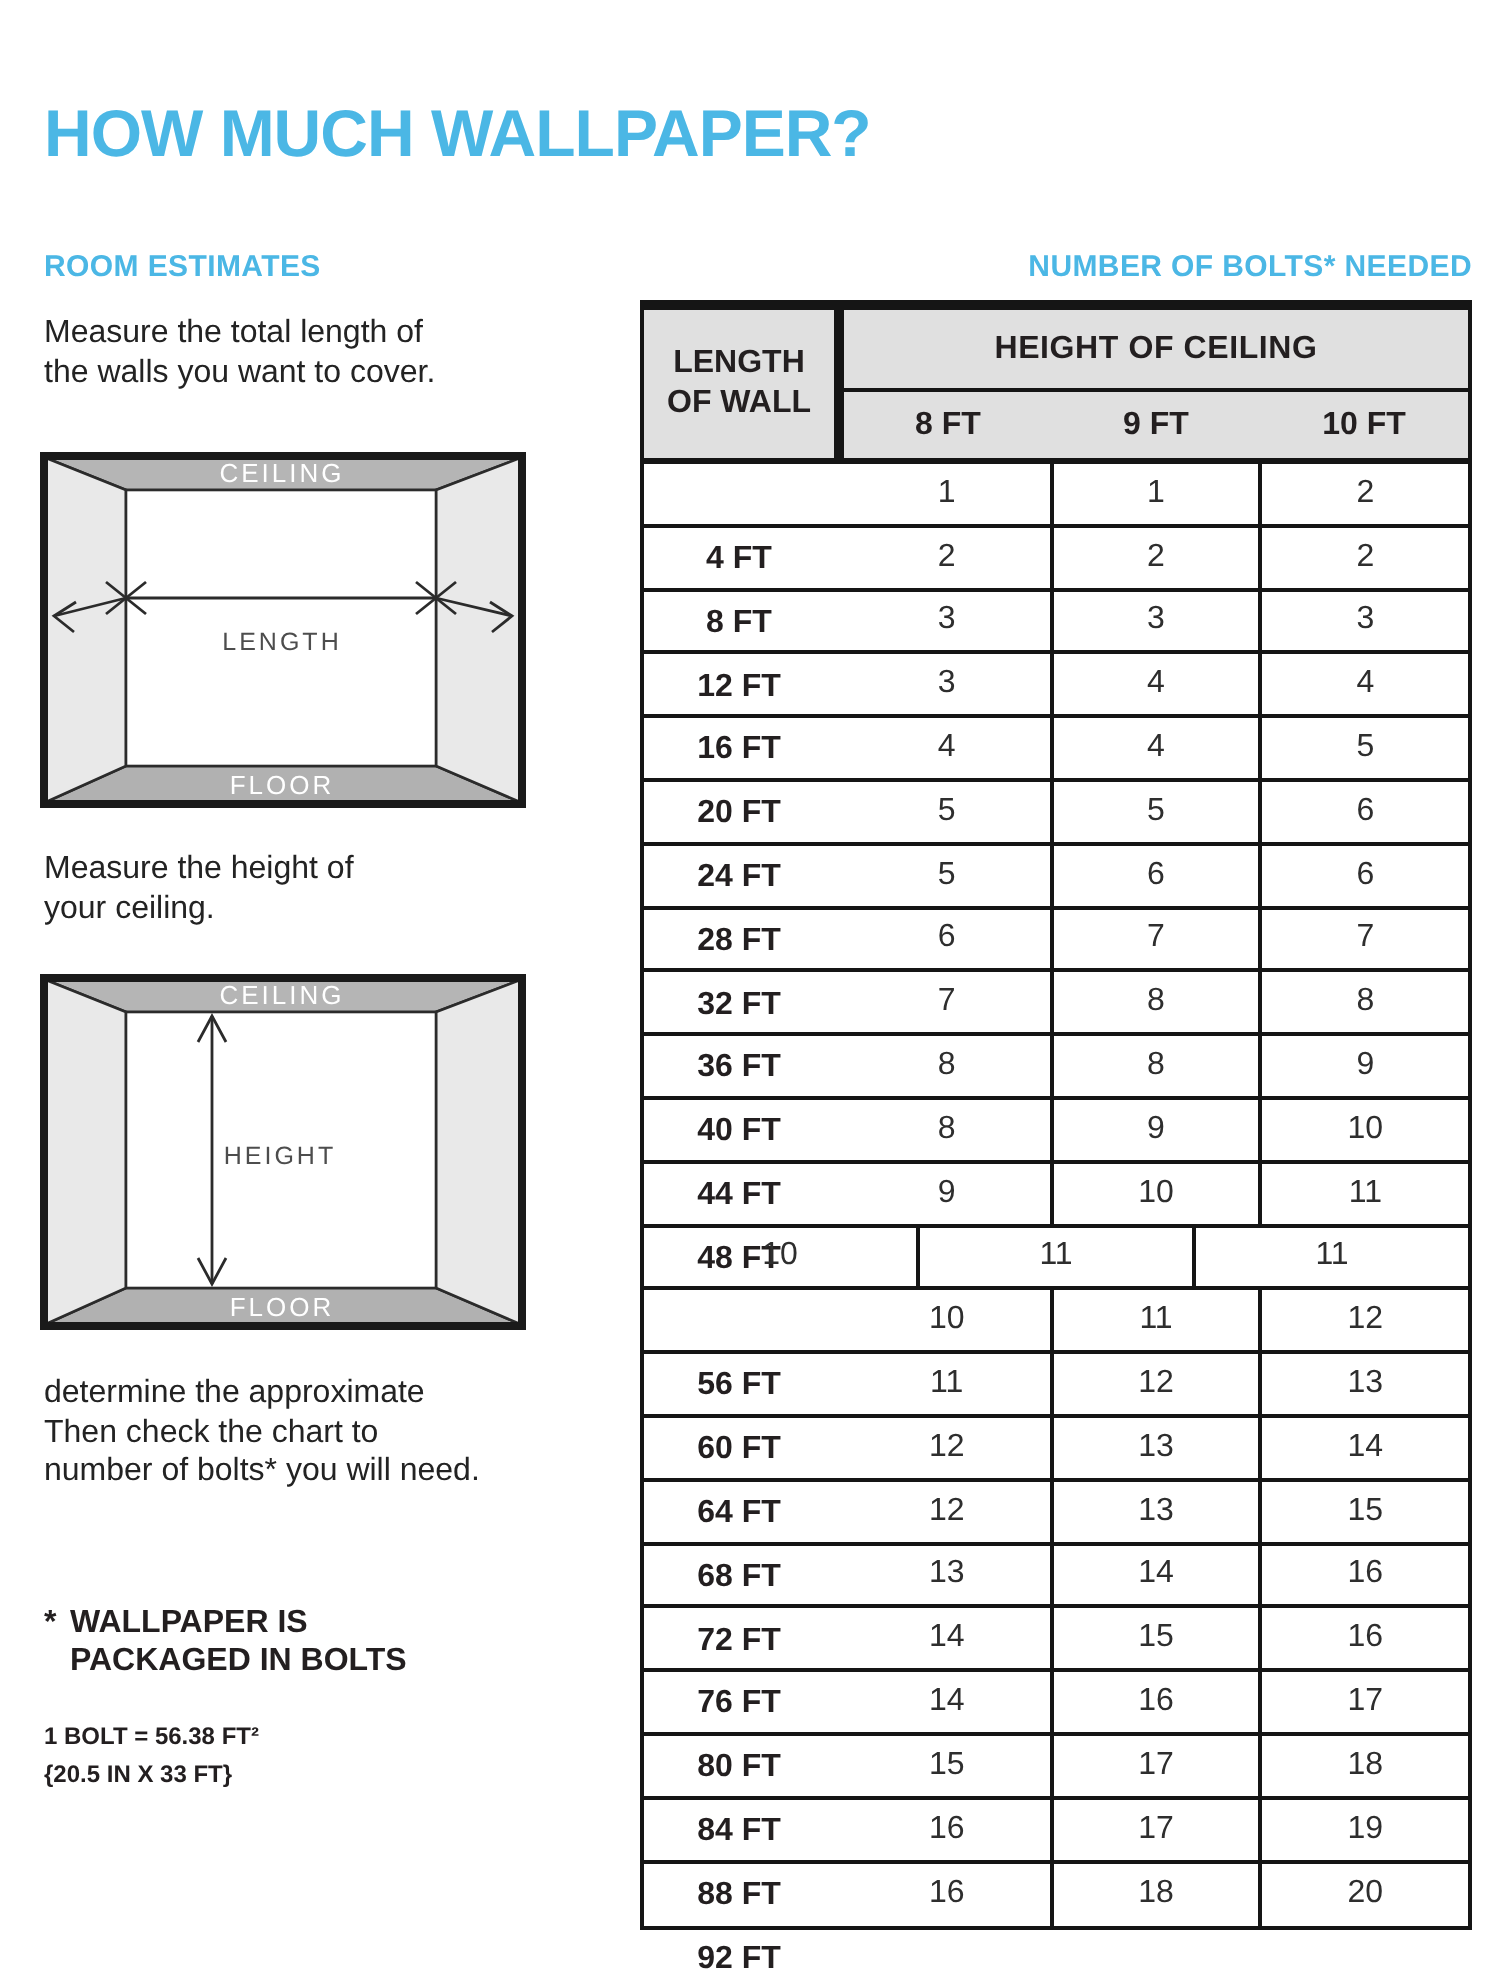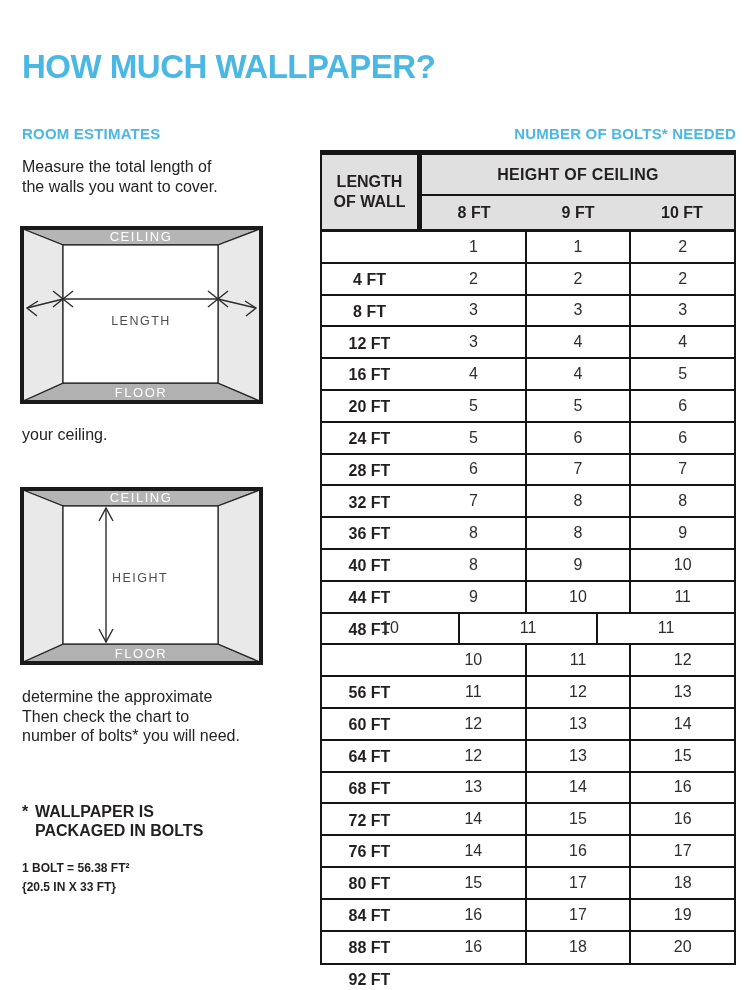--- a/index.html
+++ b/index.html
@@ -107,20 +107,21 @@
       <line x1="198" y1="73" x2="236" y2="82"></line>
       <polyline points="225,75 236,82 226,90"></polyline>
     </g>
     <text x="121" y="15" text-anchor="middle" class="diagram-label-light">CEILING</text>
     <text x="121" y="171" text-anchor="middle" class="diagram-label-light">FLOOR</text>
     <text x="121" y="99" text-anchor="middle" class="diagram-label-dark">LENGTH</text>
   </svg>
 </div>
 
 <div class="abs body-text step2">
+  <div>Measure the height of</div>
   <div>your ceiling.</div>
 </div>
 
 <div class="abs diagram diagram2">
   <svg width="243" height="178" viewBox="0 0 243 178">
     <polygon points="3,3 240,3 198,19 43,19" fill="#b5b5b5" stroke="#2b2b2b" stroke-width="1.3"></polygon>
     <polygon points="3,175 240,175 198,157 43,157" fill="#b1b1b1" stroke="#2b2b2b" stroke-width="1.3"></polygon>
     <polygon points="3,3 43,19 43,157 3,175" fill="#e9e9e9" stroke="#2b2b2b" stroke-width="1.3"></polygon>
     <polygon points="240,3 198,19 198,157 240,175" fill="#e9e9e9" stroke="#2b2b2b" stroke-width="1.3"></polygon>
     <rect x="43" y="19" width="155" height="138" fill="#ffffff" stroke="#2b2b2b" stroke-width="1.3"></rect>

